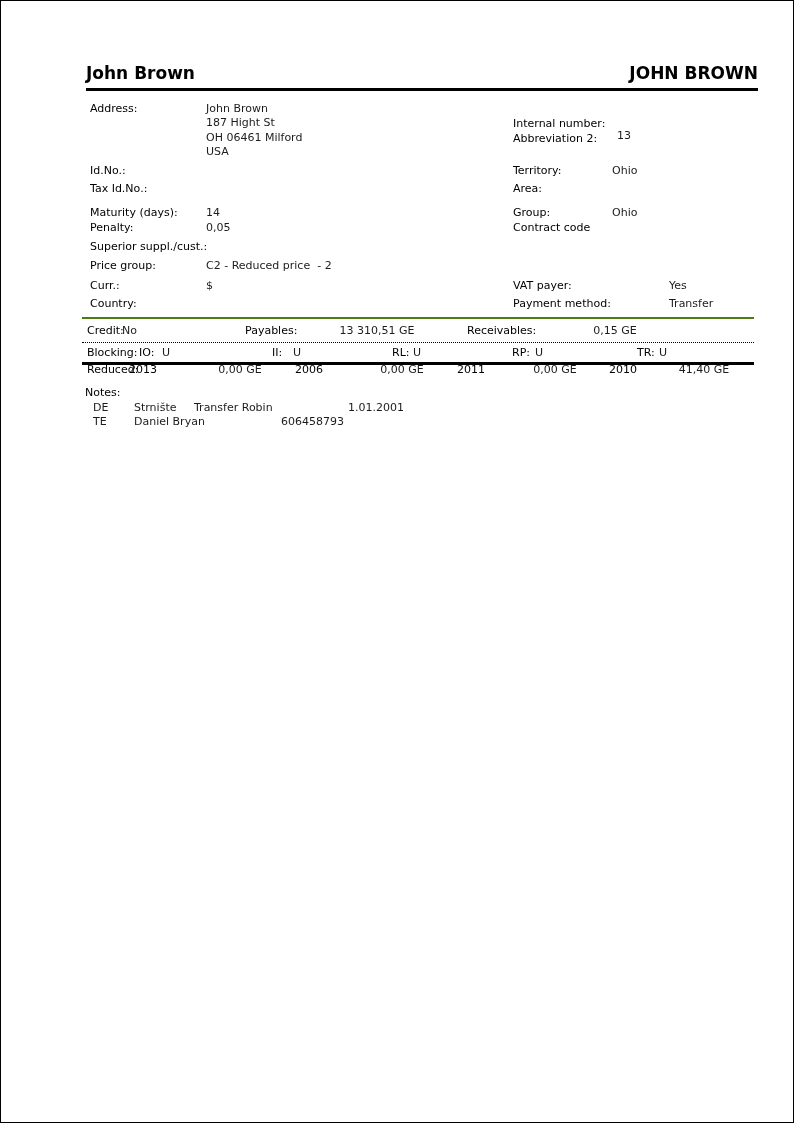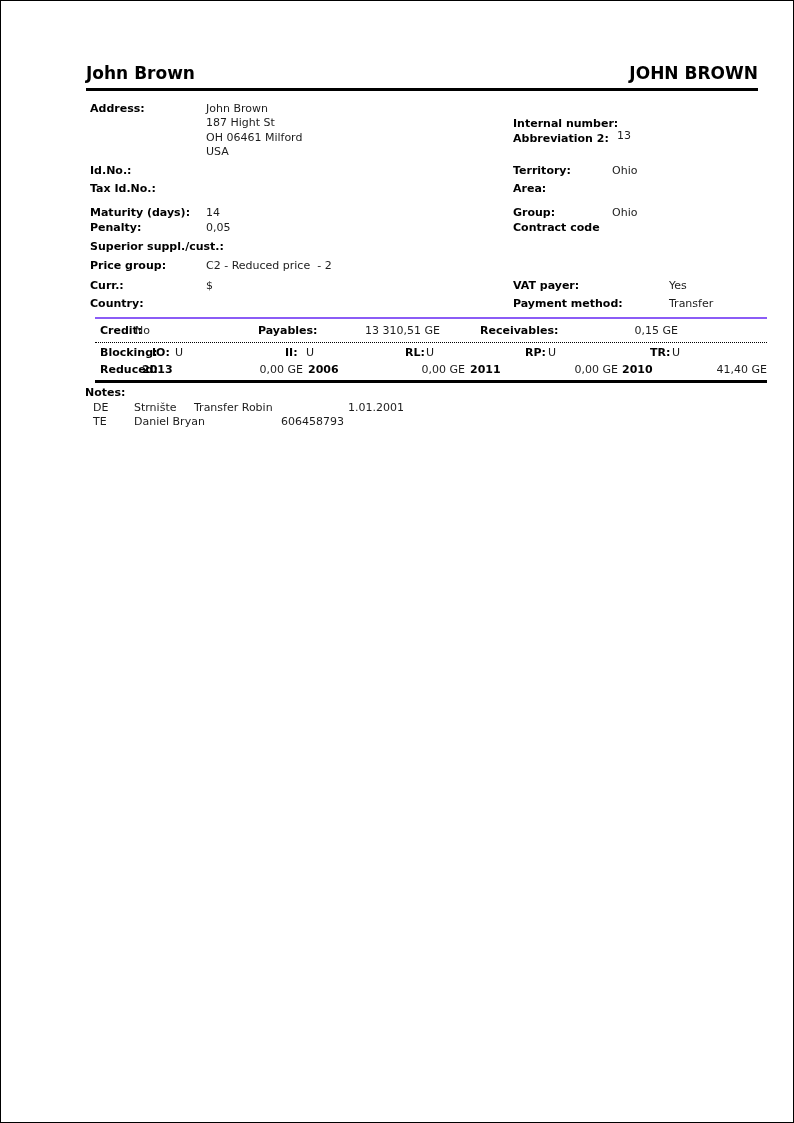--- a/index.html
+++ b/index.html
@@ -9,31 +9,31 @@
     width: 794px;
     height: 1123px;
     background: #ffffff;
     border: 1px solid #000000;
     font-family: "DejaVu Sans", "Liberation Sans", sans-serif;
     font-size: 11px;
     color: #1c1c1c;
     overflow: hidden;
   }
   .abs { position: absolute; white-space: pre; line-height: 13px; }
-  .b { font-weight: bold; color: #000000; }
-  .ra { text-align: right; }
+  .b { font-weight: normal; color: #000000; }
+  .ra { text-align: center; }
   .hdr {
     position: absolute; left: 85px; top: 62px; width: 672px;
     display: flex; justify-content: space-between;
     font-size: 17px; font-weight: bold; color: #000000; line-height: 20px;
   }
   .hdr-rule { position: absolute; left: 85px; top: 87px; width: 672px; height: 3px; background: #000000; }
   .tbl {
-    position: absolute; left: 94px; top: 316px; width: 672px; height: 66px;
-    border-top: 2px solid #8b5cf6; border-bottom: 3px solid #000000;
+    position: absolute; left: 81px; top: 316px; width: 672px; height: 48px;
+    border-top: 2px solid #4d7c0f; border-bottom: 3px solid #000000;
   }
   .dots { position: absolute; left: 0; top: 23px; width: 100%; height: 0; border-top: 1px dotted #000000; }
 </style>
 </head>
 <body>
 
 <div class="page">
 
   <div class="hdr">
     <span>John Brown</span>

